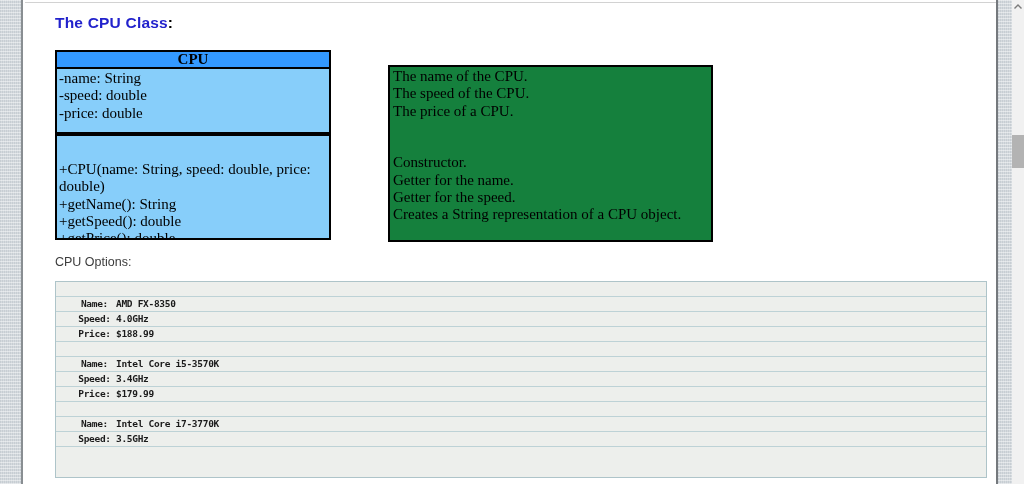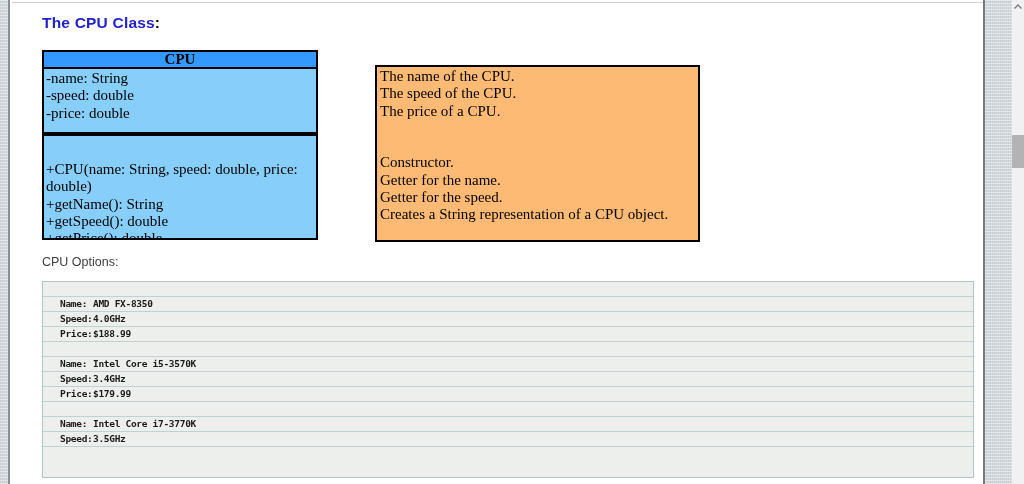--- a/index.html
+++ b/index.html
@@ -7,21 +7,21 @@
     width:1024px; height:484px; position:relative; overflow:hidden;
     background-color:#d5dade;
     background-image:
       repeating-linear-gradient(0deg, rgba(255,255,255,0.45) 0 1px, transparent 1px 3px),
       repeating-linear-gradient(90deg, rgba(150,162,172,0.22) 0 1px, transparent 1px 2px);
     font-family:"Liberation Sans", sans-serif;
   }
 
   
   .page {
-    position:absolute; left:8px; top:0; width:977px; height:484px;
+    position:absolute; left:21px; top:0; width:977px; height:484px;
     background:#ffffff; box-sizing:border-box;
     border-left:2px solid #898e92; border-right:2px solid #75797d;
   }
   .top-rule { position:absolute; left:2px; top:2px; width:971px; height:1px; background:#d2d2d2; }
 
   
   .title {
     position:absolute; left:32px; top:14px;
     font-size:15.5px; font-weight:bold; color:#2222cc; letter-spacing:0.2px;
   }
@@ -36,40 +36,40 @@
   .uml-header {
     height:15px; line-height:15px; background:#3399FF;
     border-bottom:2px solid #000; text-align:center; font-weight:bold;
   }
   .uml-attrs { height:62px; border-bottom:4px solid #000; padding:1px 0 0 2px; line-height:17.3px; }
   .uml-methods { padding:17px 0 0 2px; line-height:17.3px;margin-top:8px; }
 
   
   .uml-note {
     position:absolute; left:365px; top:65px; width:325px; height:177px;
-    box-sizing:border-box; border:2px solid #000; background:#fdba74;
+    box-sizing:border-box; border:2px solid #000; background:#15803d;
     padding:1px 0 0 3px; font-family:"Liberation Serif", serif; font-size:15px;
     line-height:17.3px; color:#000; overflow:hidden;
   }
   .uml-note > div { min-height:17.3px; }
 
   
   .options-heading { position:absolute; left:32px; top:255px; font-size:12.5px; color:#3c3c3c; }
   .cpu-list {
     position:absolute; left:32px; top:281px; width:932px; height:197px;
     box-sizing:border-box; border:1px solid #aec4c9; background:#edefec;
   }
   .cpu-row {
     height:15px; line-height:14px; box-sizing:border-box;
     border-bottom:1px solid #bdd2d6; padding-left:17px;
     font-family:"DejaVu Sans Mono", monospace; font-size:9.5px; font-weight:bold;
     letter-spacing:-0.3px; color:#1b1b1b; white-space:nowrap; overflow:hidden;
   }
   .cpu-row:last-child { border-bottom:none; }
-  .cpu-label { display:inline-block; width:33px; }
+  .cpu-label { display:inline-block; width:43px;text-align:center; }
 
   
   .scrollbar { position:absolute; right:0; top:0; width:12px; height:484px; background:#f1f1f1; }
   .scroll-up { position:absolute; top:1px; left:0; width:12px; height:13px; background:#f1f1f1; }
   .scroll-up svg { display:block; margin:3px auto 0 auto; }
   .scroll-thumb { position:absolute; top:135px; left:0; width:12px; height:33px; background:#b3b3b3; }
 </style>
 </head>
 <body>
 

